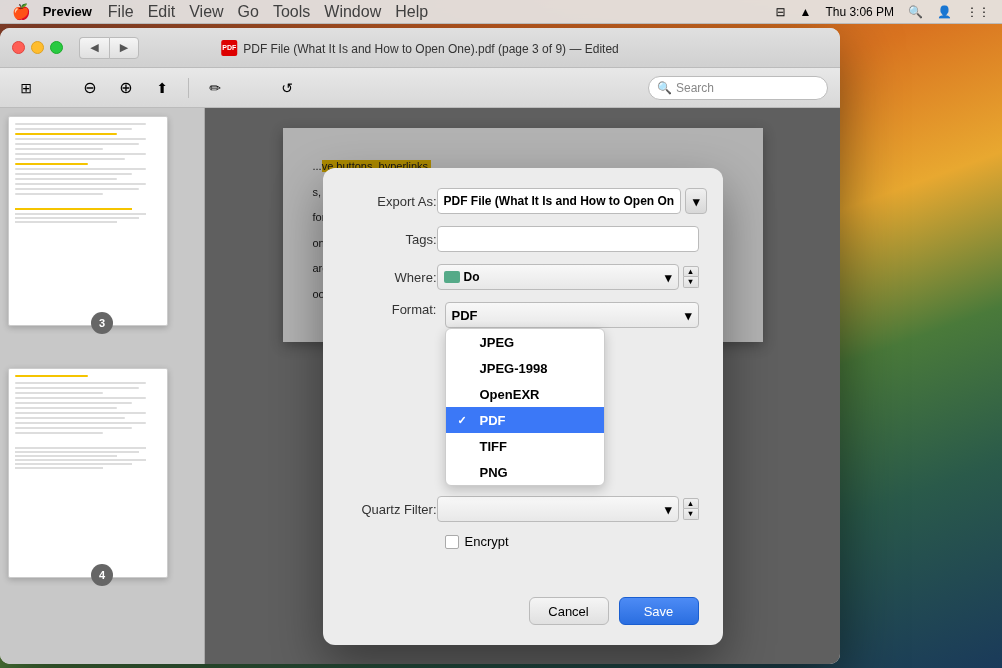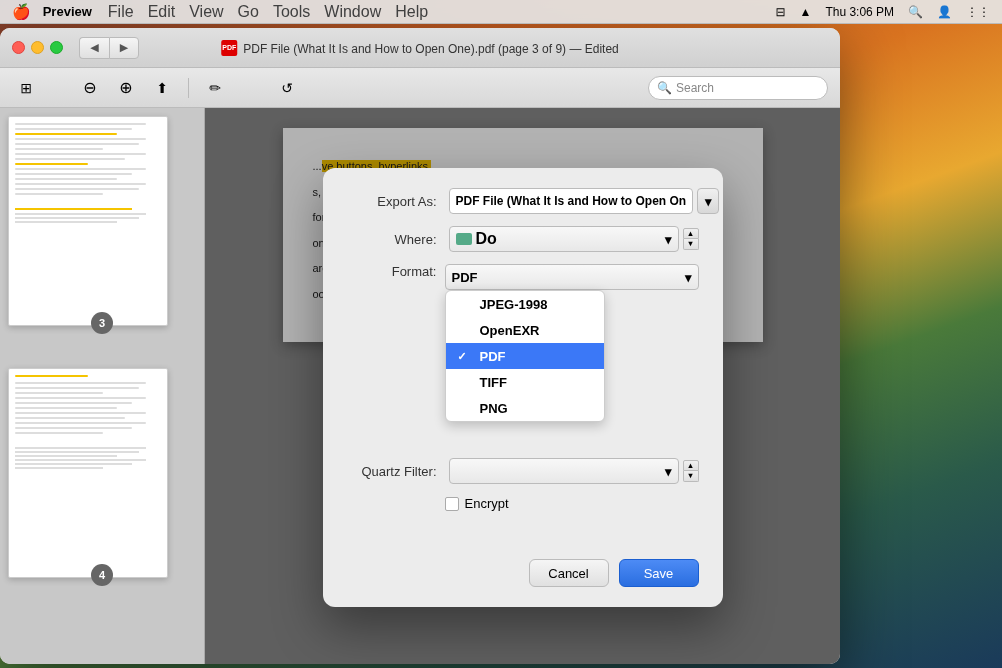--- a/index.html
+++ b/index.html
@@ -267,21 +267,21 @@
     }
 
     .dialog-body {
       padding: 20px 24px;
     }
 
     .dialog-row {
       display: flex;
       align-items: center;
       margin-bottom: 12px;
-      gap: 12px;
+      gap: 0;
     }
     .dialog-label {
       width: 90px;
       text-align: right;
       font-size: 13px;
       color: #333;
       flex-shrink: 0;
     }
     .dialog-input {
       flex: 1;
@@ -555,26 +555,30 @@
             <div class="dialog-row">
               <span class="dialog-label">Export As:</span>
               <div class="dialog-input-wrapper">
                 <div class="dialog-input" style="flex:1; font-size:12px; overflow:hidden; white-space:nowrap;">
                   <span>PDF File (What It Is and How to Open On</span>
                 </div>
                 <div style="margin-left:4px; width:22px; height:26px; background:linear-gradient(to bottom,#f0f0f0,#d8d8d8); border:1px solid #bbb; border-radius:4px; display:flex; align-items:center; justify-content:center; cursor:pointer;">▾</div>
               </div>
             </div>
 
+            <div class="dialog-row">
+              <span class="dialog-label">Tags:</span>
+              <div class="dialog-input" style="flex:1;"></div>
+            </div>
 
             <div class="dialog-row">
               <span class="dialog-label">Where:</span>
               <div class="dialog-input-wrapper">
                 <div class="dialog-select-btn">
-                  <span style="font-size:16px; display:flex; align-items:center; gap:4px;">
+                  <span style="font-size:12px; display:flex; align-items:center; gap:4px;">
                     <span style="width:16px; height:12px; background:#5a8; border-radius:2px; display:inline-block;"></span>
                     <span>Do</span>
                   </span>
                   <span>▾</span>
                 </div>
                 <div class="dialog-stepper">
                   <div class="stepper-btn">▴</div>
                   <div class="stepper-btn">▾</div>
                 </div>
               </div>
@@ -582,20 +586,24 @@
 
             <div class="format-row">
               <span class="dialog-label">Format:</span>
               <div class="dialog-input-wrapper" style="position:relative;">
                 <div class="dialog-select-btn">
                   <span>PDF</span>
                   <span>▾</span>
                 </div>
 
                 <div class="dropdown-menu">
+                  <div class="dropdown-item">
+                    <span class="check-icon"></span>
+                    <span>JPEG</span>
+                  </div>
                   <div class="dropdown-item">
                     <span class="check-icon"></span>
                     <span>JPEG-1998</span>
                   </div>
                   <div class="dropdown-item">
                     <span class="check-icon"></span>
                     <span>OpenEXR</span>
                   </div>
                   <div class="dropdown-item selected">
                     <span class="check-icon">✓</span>

